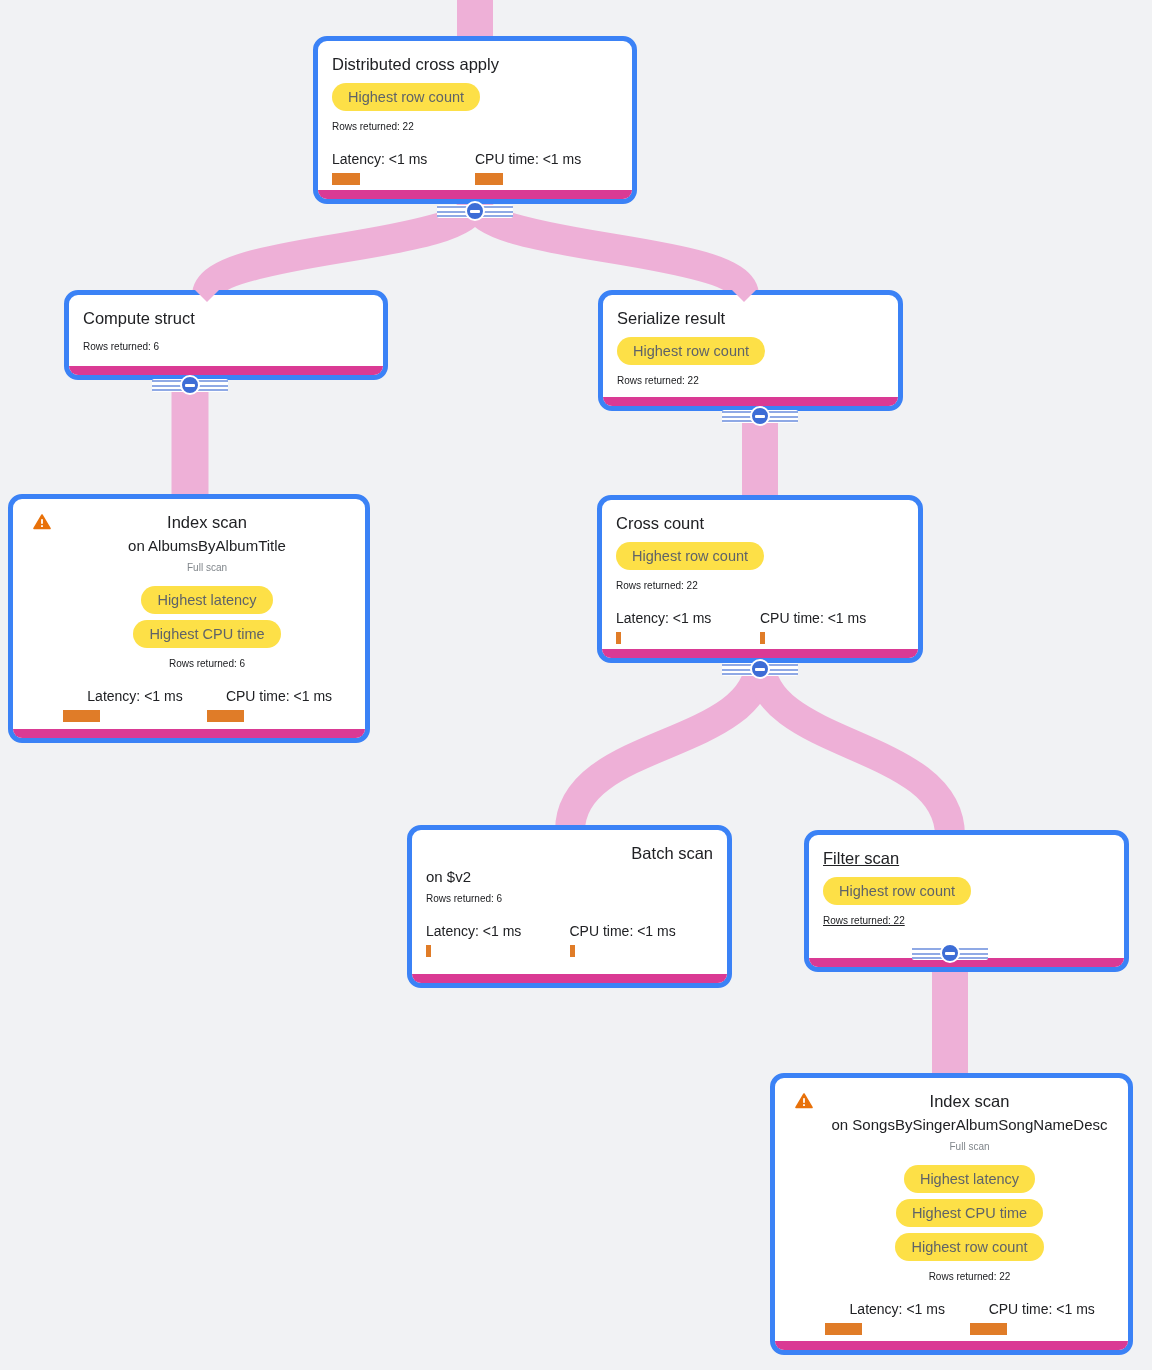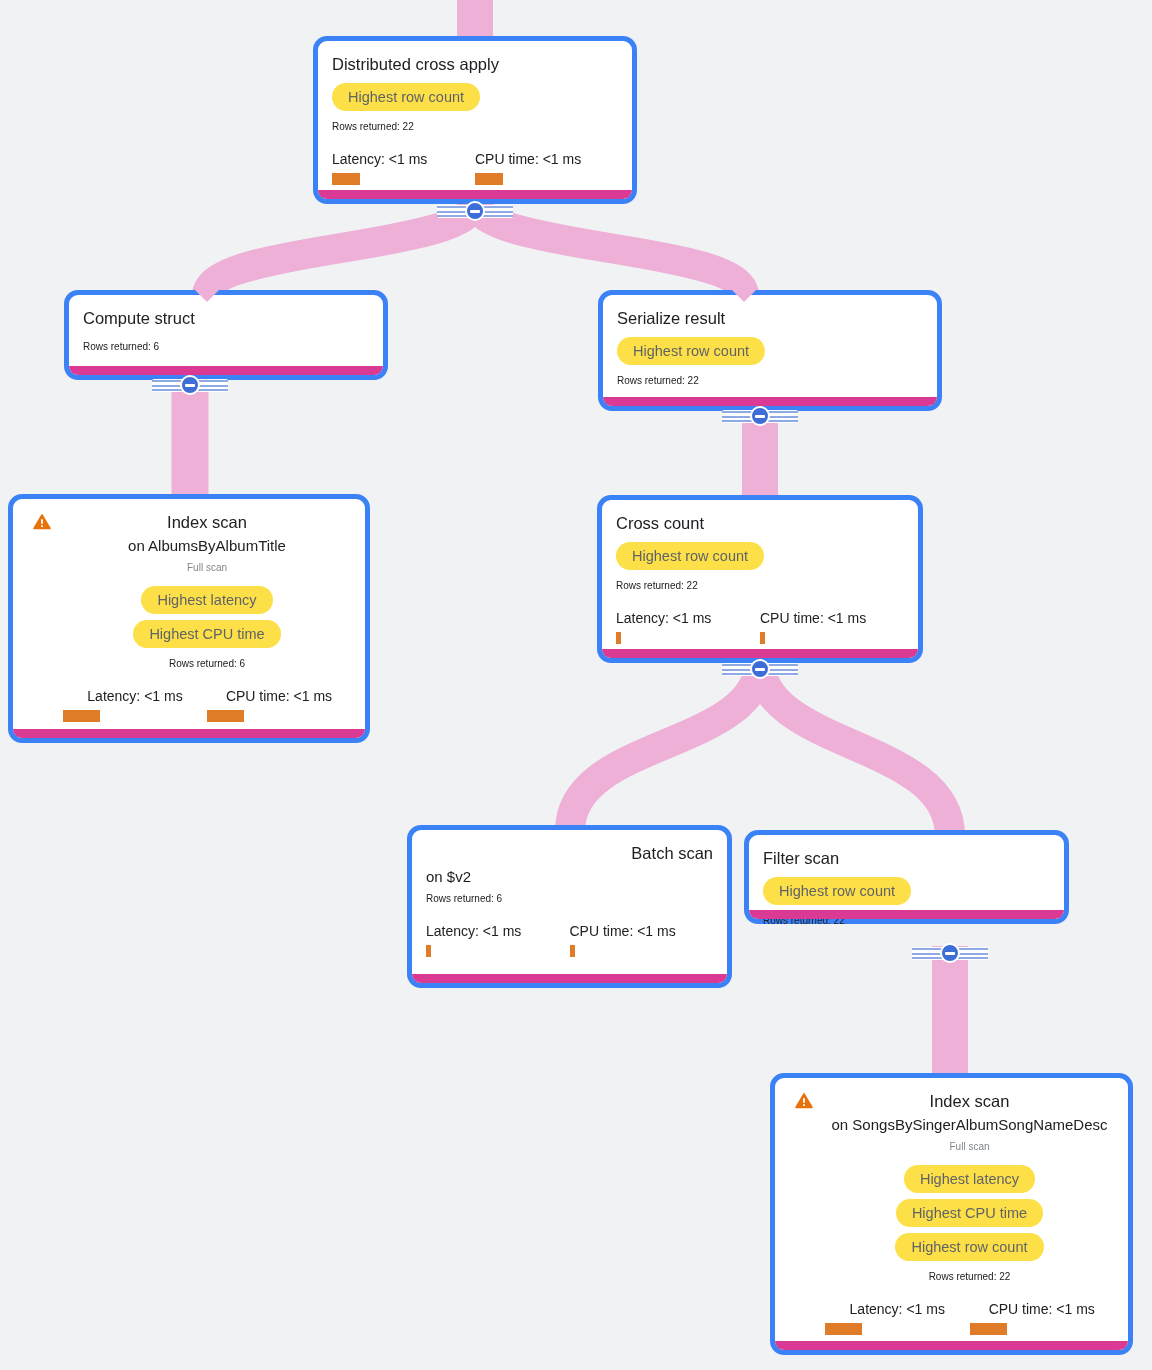--- a/index.html
+++ b/index.html
@@ -94,21 +94,21 @@
   </div>
 
   <div class="card" style="left:28px;top:290px;width:324px;height:90px;margin-left:36px;">
     <div class="card-body">
       <div class="title">Compute struct</div>
       <div class="rows">Rows returned: 6</div>
     </div>
     <div class="accent"></div>
   </div>
 
-  <div class="card" style="left:598px;top:290px;width:344px;height:121px;">
+  <div class="card" style="left:598px;top:290px;width:305px;height:121px;">
     <div class="card-body">
       <div class="title">Serialize result</div>
       <div class="badge-row"><span class="badge">Highest row count</span></div>
       <div class="rows">Rows returned: 22</div>
     </div>
     <div class="accent"></div>
   </div>
 
   <div class="card warn" style="left:8px;top:494px;width:362px;height:249px;">
     <div class="card-body">
@@ -168,21 +168,21 @@
         </div>
         <div class="metric">
           <div class="metric-label">CPU time: &lt;1 ms</div>
           <div class="metric-bar" style="width: 5px;"></div>
         </div>
       </div>
     </div>
     <div class="accent"></div>
   </div>
 
-  <div class="card" style="left:744px;top:830px;width:325px;height:94px;">
+  <div class="card" style="left:804px;top:830px;width:325px;height:142px;text-decoration:underline;">
     <div class="card-body">
       <div class="title">Filter scan</div>
       <div class="badge-row"><span class="badge">Highest row count</span></div>
       <div class="rows">Rows returned: 22</div>
     </div>
     <div class="accent"></div>
   </div>
 
   <div class="card warn" style="left:770px;top:1073px;width:363px;height:282px;">
     <div class="card-body">

